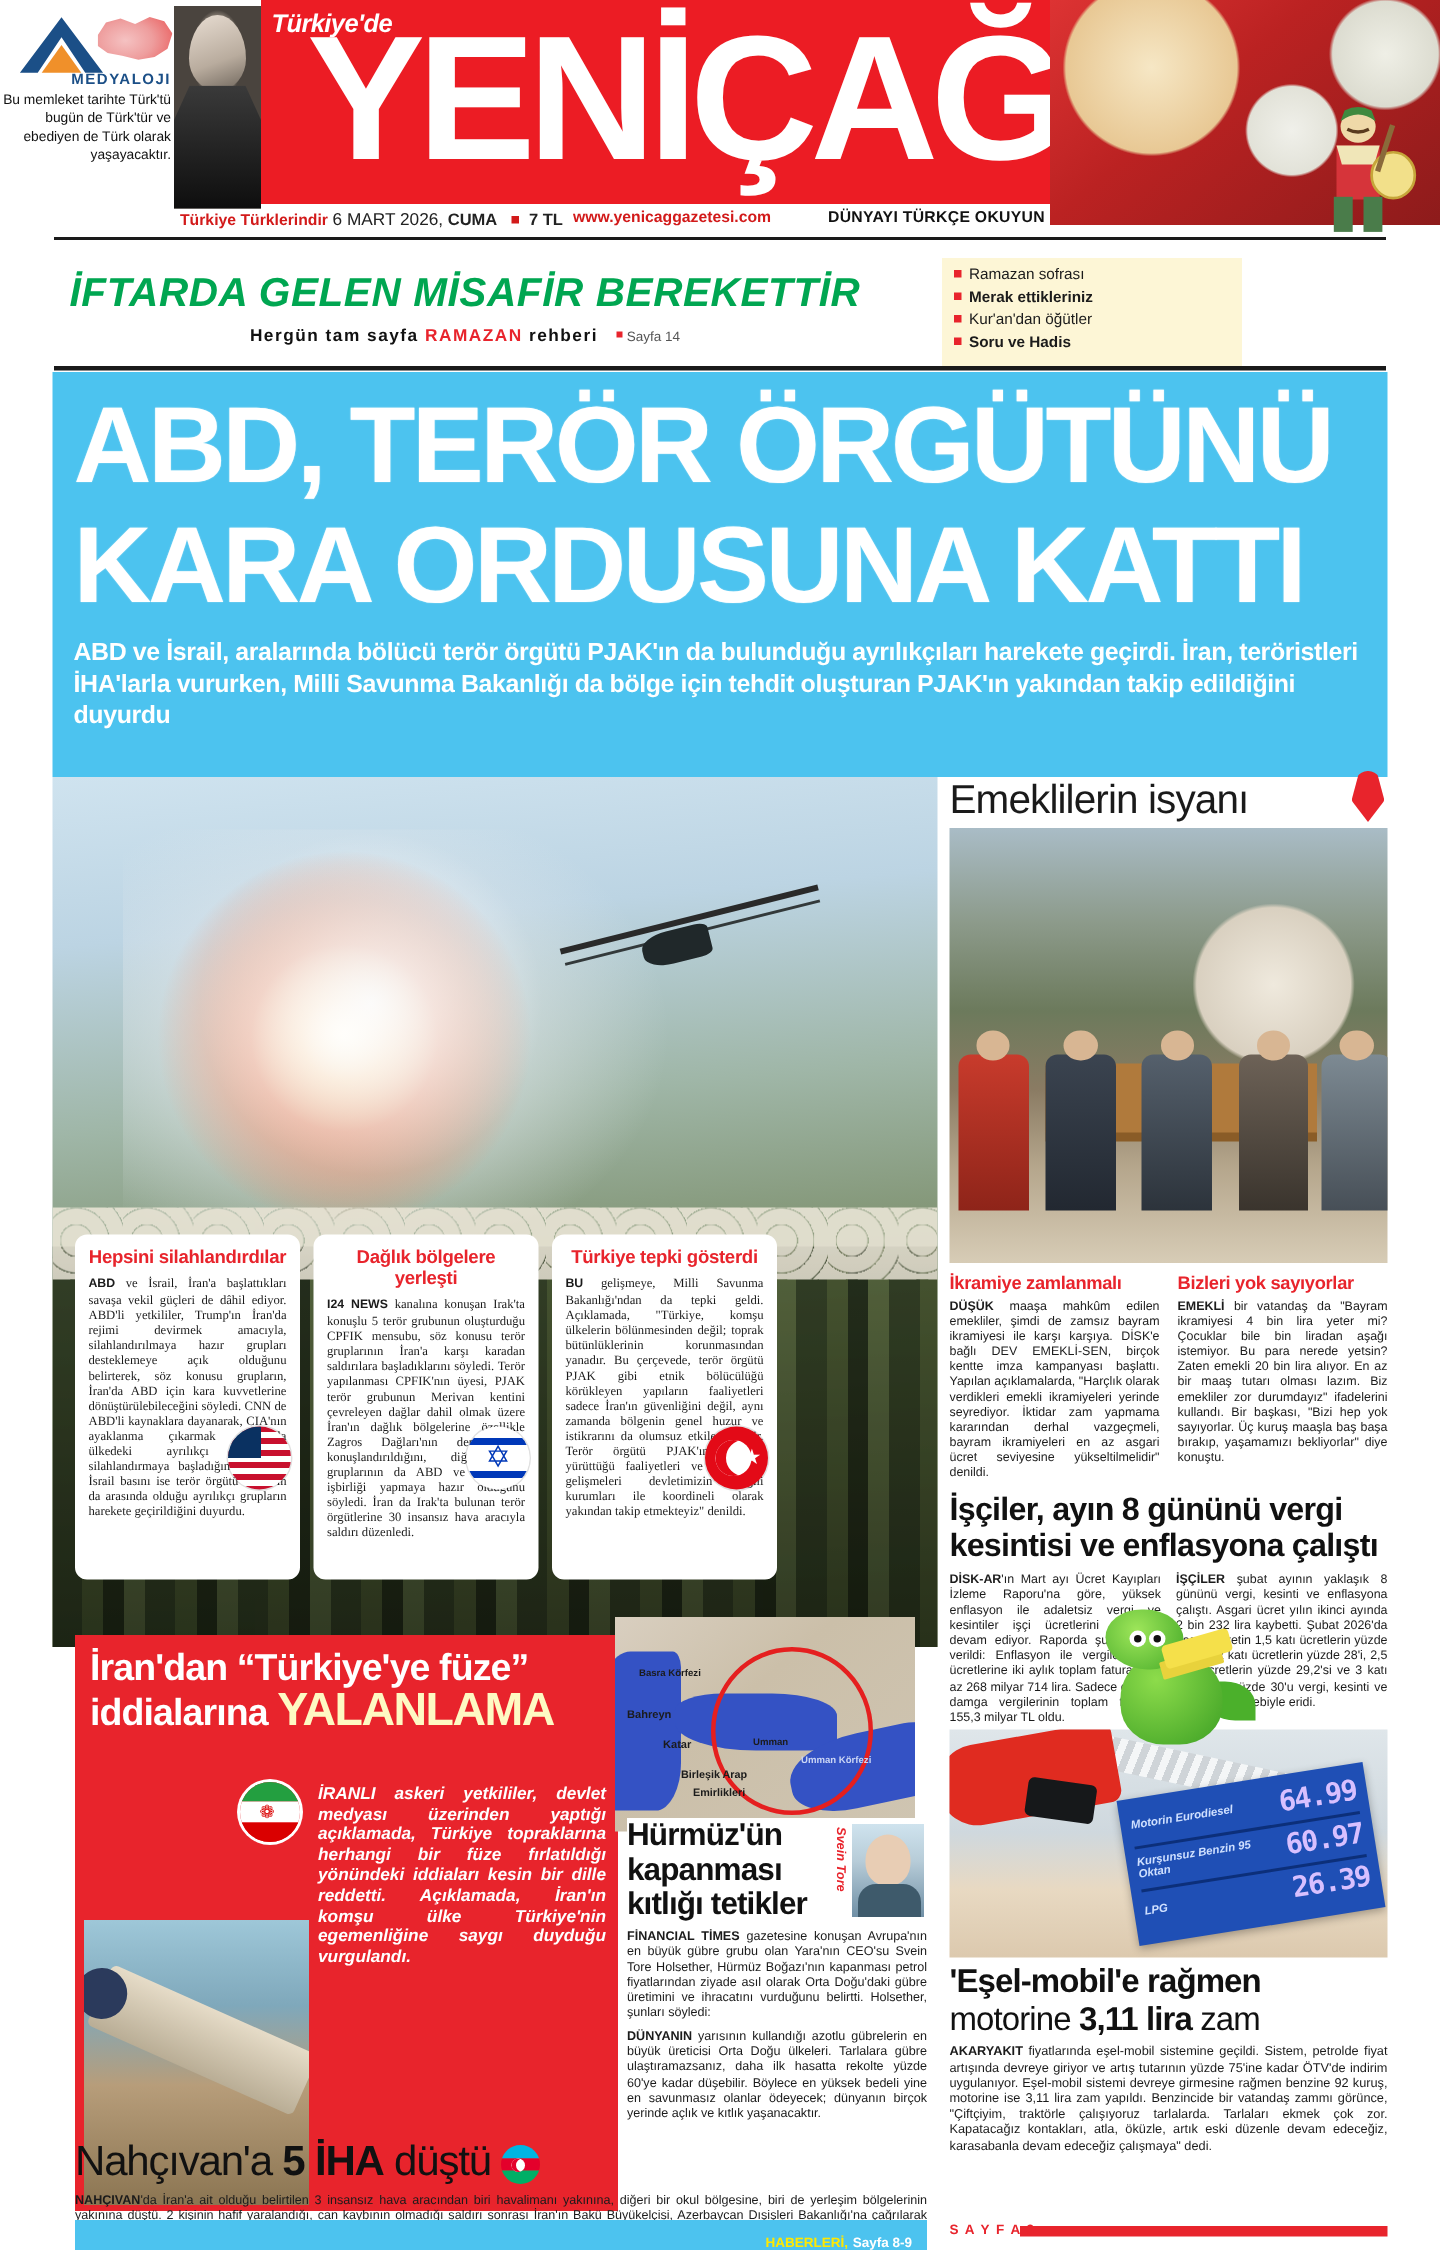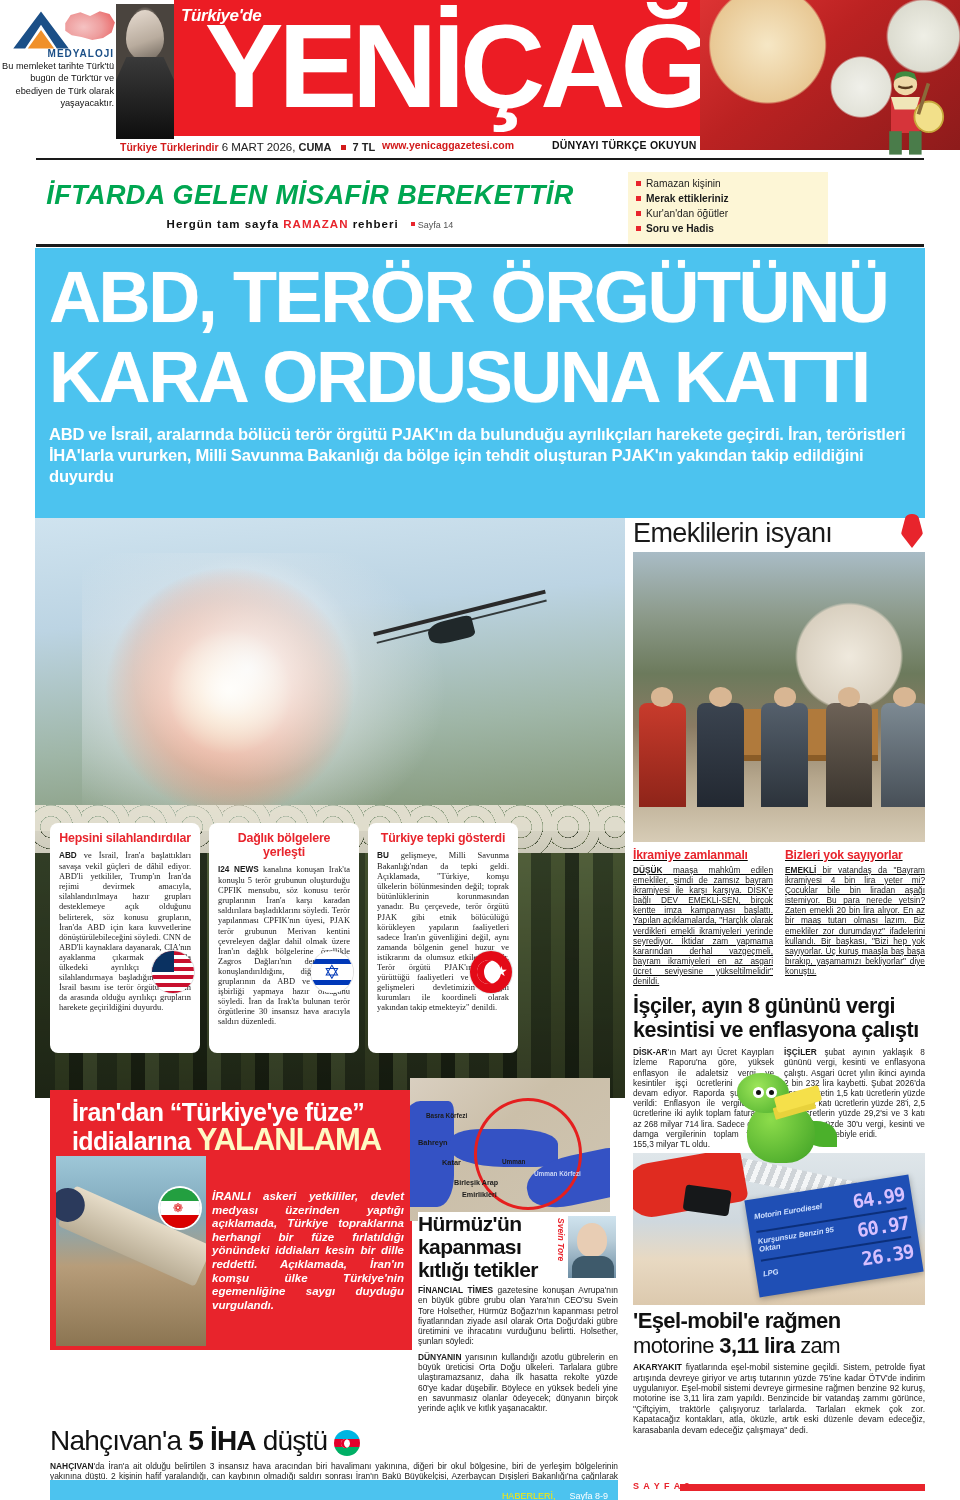--- a/index.html
+++ b/index.html
@@ -225,21 +225,21 @@
   }
   .rp-table { position:absolute; left:22%; top:54%; width:62%; height:16%; background:#b07a3c; box-shadow:0 6px 0 #8a5c27; }
   .rp-person { position:absolute; bottom:12%; width:16%; height:36%; border-radius:8px 8px 0 0; }
   .rp-p1 { left:2%; background:linear-gradient(#c83b2c,#8e2419); }
   .rp-p2 { left:22%; background:linear-gradient(#3b4450,#222831); }
   .rp-p3 { left:44%; background:linear-gradient(#55606c,#2c333b); }
   .rp-p4 { left:66%; background:linear-gradient(#6d6257,#3a342d); }
   .rp-p5 { left:85%; background:linear-gradient(#7d8a93,#474f57); }
   .rp-head { position:absolute; top:-16px; left:26%; width:48%; height:20px; border-radius:50%; background:#d8b693; }
 
-  .two-col { display: flex; gap: 12px; margin-top: 6px; text-decoration: underline; }
+  .two-col { display: flex; gap: 12px; margin-top: 6px; }
   .two-col .tc { flex: 1; }
   .tc h5 { color:#e8242c; font-weight:bold; font-size: 12.2px; margin-bottom: 3px; letter-spacing:-.2px; }
   .tc p { font-size: 8.3px; line-height: 10.1px; color:#1c1c1c; text-align: justify; }
   .tc p b { font-weight: bold; }
 
   .rc-h2 {
     margin-top: 8px; font-size: 21.5px; font-weight: bold; color:#111;
     line-height: 24px; letter-spacing: -.5px;
   }
   .dino-wrap { position: relative; margin-top: 5px; }
@@ -271,22 +271,22 @@
   .pb-lbl { color:#cfe0ff; font-size:7.6px; font-weight:bold; line-height:8.4px; font-style:italic; }
   .pb-val { color:#d8c0ff; font-size:19px; font-weight:bold; letter-spacing:-1px; font-family:"DejaVu Sans Mono", monospace; }
 
   .rc-h3 { margin-top: 4px; font-size: 22px; color:#111; line-height:24.5px; letter-spacing:-.6px; }
   .rc-h3 b { font-weight: bold; }
   .rc-body { margin-top: 4px; font-size: 8.5px; line-height:10.4px; color:#1b1b1b; text-align: justify; }
   .rc-body b { font-weight:bold; }
 
   
   .redbox {
-    position: absolute; left: 50px; top: 572px; width: 362px; height: 260px;
-    background: #e8242c; overflow: hidden; padding-left: 12px;
+    position: absolute; left: 50px; top: 572px; width: 362px; height: 384px;
+    background: #e8242c; overflow: hidden;
   }
   .rb-h { color:#fff; font-weight:bold; font-size: 25px; line-height: 27px; padding: 9px 10px 0 10px; letter-spacing:-.6px; }
   .rb-h .yellow { color:#fef9c3; font-size: 31px; letter-spacing:-1px; }
   .rb-photo {
     position:absolute; left:6px; bottom:4px; width:150px; height:190px;
     background: linear-gradient(180deg,#9ec7d8 0%, #7fa8bb 30%, #b79d7a 58%, #8b7552 100%);
     overflow:hidden;
   }
   .rb-missile { position:absolute; left:4px; top:58px; width:150px; height:44px; background:linear-gradient(#e6dcc8,#b9ad95); transform: rotate(24deg); border-radius:4px; }
   .rb-missile::after{ content:""; position:absolute; left:-16px; top:4px; width:34px; height:34px; background:#2b3a5c; border-radius:50%; }
@@ -331,21 +331,21 @@
   .nh-flag { display:inline-block; width:26px; height:26px; border-radius:50%; overflow:hidden; position:relative; vertical-align:-6px; margin-left:7px; }
   .nh-flag .b1{position:absolute;left:0;top:0;width:100%;height:33.3%;background:#00b5e2;}
   .nh-flag .b2{position:absolute;left:0;top:33.3%;width:100%;height:33.4%;background:#e4002b;}
   .nh-flag .b3{position:absolute;left:0;top:66.7%;width:100%;height:33.3%;background:#00af66;}
   .nh-flag .cm{position:absolute;left:7px;top:9px;width:9px;height:9px;border-radius:50%;background:#fff;box-shadow:3px 0 0 0 #e4002b inset;}
   .nh-body { margin-top:5px; font-size:8.4px; line-height:10.4px; color:#1b1b1b; text-align: justify; }
   .nh-body b { font-weight:bold; }
 
   .bluebar { position:absolute; left: 50px; top: 962px; width: 568px; height: 30px; background:#4cc3ef; }
   .bluebar .tag { position:absolute; right: 10px; top: 9px; color:#ffe800; font-weight:bold; font-size: 11px; }
-  .bluebar .tag span { color:#ffffff; font-weight:normal; font-size: 9px; margin-left: 11px; }
+  .bluebar .tag span { color:#ffffff; font-weight:bold; font-size: 9px; }
   .sayfa-red { position:absolute; left: 680px; top: 1484px; width: 245px; height: 7px; background:#e8242c; }
   .sayfa-txt { position:absolute; left: 633px; top: 1481px; color:#e8242c; font-size:9px; font-weight:bold; letter-spacing:1px; }
 </style>
 </head>
 <body>
 
 <div class="masthead">
   <svg class="mh-logo" viewBox="0 0 100 80">
     <path d="M50 6 L92 62 L74 62 L50 26 L26 62 L8 62 Z" fill="#1b4f87"></path>
     <path d="M50 34 L70 62 L30 62 Z" fill="#f0902a"></path>
@@ -381,21 +381,21 @@
   <div class="mh-rule"></div>
 </div>
 
 <div class="ramazan">
   <div class="rz-head">İFTARDA GELEN MİSAFİR BEREKETTİR</div>
   <div class="rz-sub">
     <span>Hergün tam sayfa </span><span class="rz-red">RAMAZAN</span><span> rehberi</span>
     <span class="rz-sq" style="display:inline-block;width:4px;height:4px;background:#e8242c;margin:0 3px 2px 8px;"></span><span class="rz-pg">Sayfa 14</span>
   </div>
   <div class="rz-box">
-    <div class="rz-item"><span class="rz-bul"></span><span>Ramazan kişinin</span></div>
+    <div class="rz-item"><span class="rz-bul"></span><span>Ramazan sofrası</span></div>
     <div class="rz-item"><span class="rz-bul"></span><b>Merak ettikleriniz</b></div>
     <div class="rz-item"><span class="rz-bul"></span><span>Kur'an'dan öğütler</span></div>
     <div class="rz-item"><span class="rz-bul"></span><b>Soru ve Hadis</b></div>
   </div>
   <div class="rz-rule"></div>
 </div>
 
 <div class="lead">
   <div class="lead-h">ABD, TERÖR ÖRGÜTÜNÜ</div>
   <div class="lead-h lead-h2">KARA ORDUSUNA KATTI</div>

